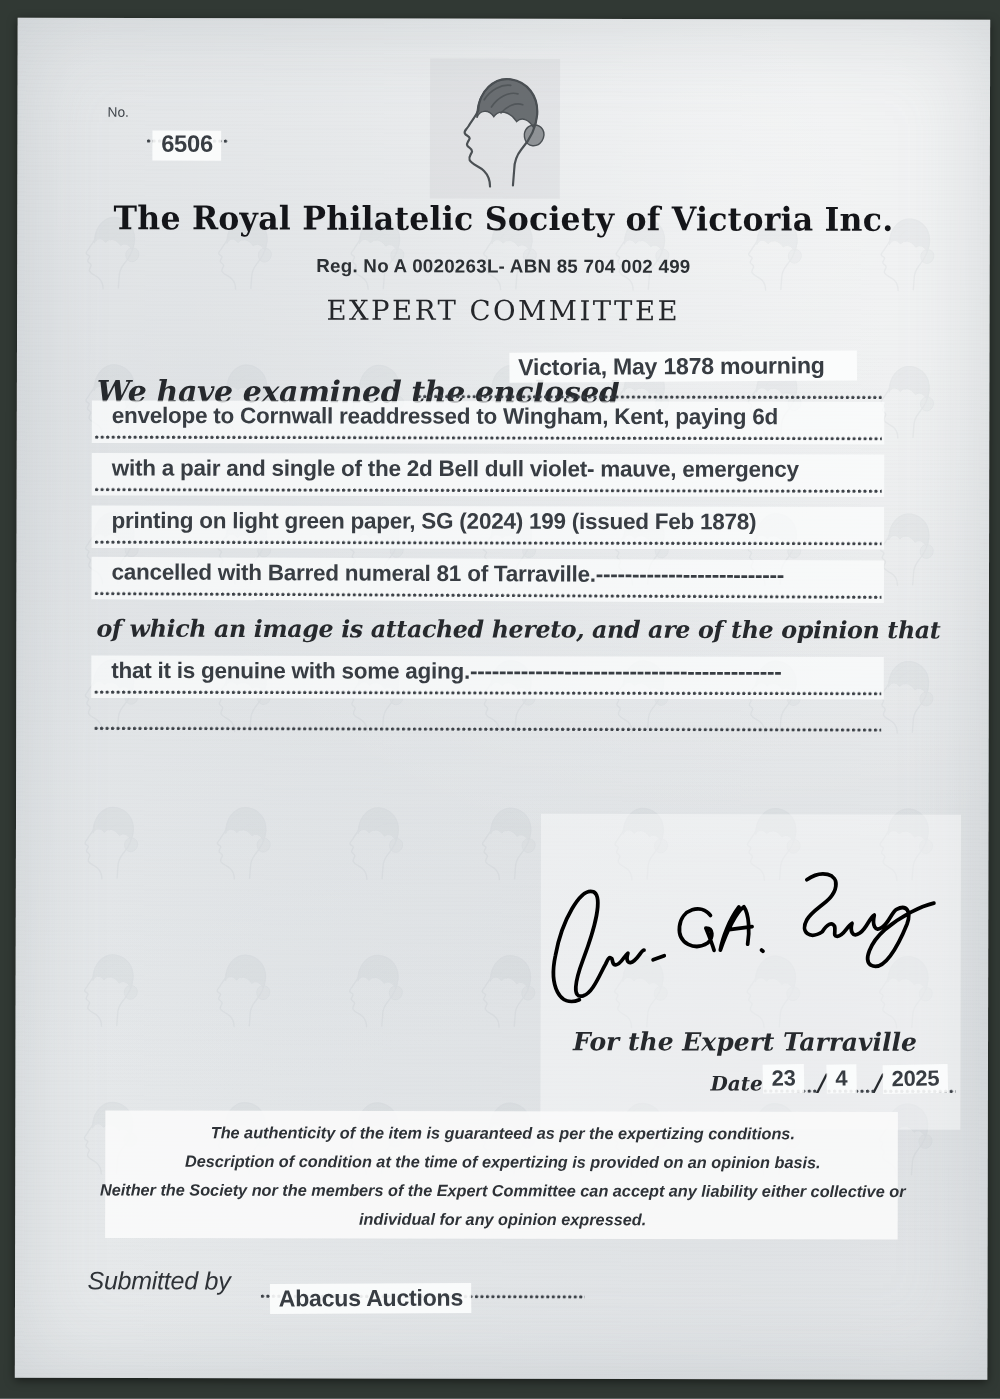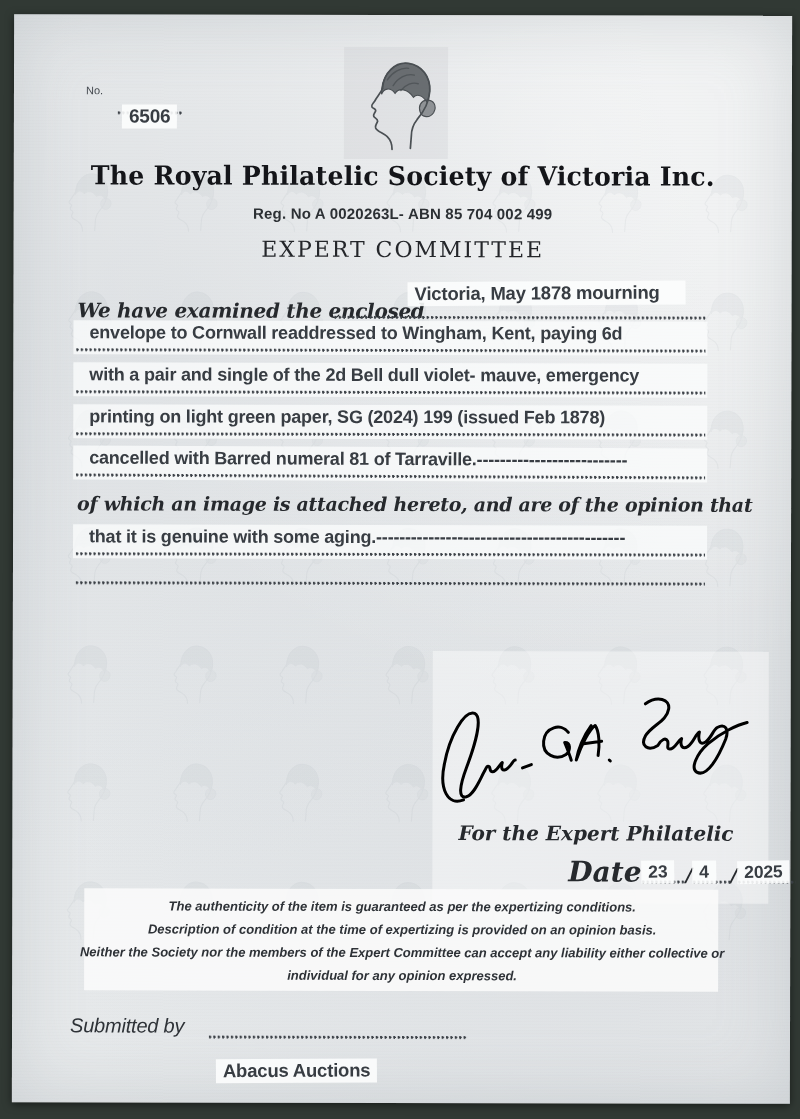--- a/index.html
+++ b/index.html
@@ -53,45 +53,45 @@
     font-size:26px;color:#141519;transform:scaleX(.97);letter-spacing:.2px;
   }
   #reg-line{left:0;top:190px;width:100%;text-align:center;z-index:2;
     font-size:15px;font-weight:bold;color:#2c3034;letter-spacing:.2px;}
   #expert-heading{left:0;top:222px;width:100%;text-align:center;z-index:2;
     font-family:"DejaVu Serif","Liberation Serif",serif;font-size:22px;color:#24262a;letter-spacing:2px;}
   
   .typed-row{position:absolute;left:60px;width:634px;height:34px;z-index:2;background:rgba(252,253,253,.72);}
   .typed-row .row-text{position:absolute;left:16px;top:2px;font-size:18px;white-space:nowrap;z-index:3;}
   .typed-row .dots{left:2px;right:2px;bottom:2px;}
-  #row1-prefix{left:64px;top:284px;font-size:20px;letter-spacing:-.3px;z-index:2;}
+  #row1-prefix{left:64px;top:284px;font-size:24px;letter-spacing:-.3px;z-index:2;}
   #row1-dots{left:320px;top:300px;width:372px;}
   #row1-typed{left:394px;top:266px;font-size:18.5px;z-index:3;white-space:nowrap;transform:rotate(-.5deg);padding-right:26px;}
   #row2{top:306px;} #row3{top:348px;} #row4{top:390px;} #row5{top:432px;transform:rotate(.15deg);} 
   #row6-prefix{left:64px;top:478px;font-size:19px;letter-spacing:-.3px;z-index:2;}
   #row7{top:510px;}
   #row8-dots{left:62px;top:566px;width:630px;}
   
   #sig-backing{left:420px;top:636px;width:336px;height:252px;background:rgba(255,255,255,.42);}
   #signature{left:420px;top:676px;width:330px;height:155px;z-index:2;transform:rotate(-2deg);}
   #committee-caption{left:446px;top:806px;width:266px;text-align:right;font-size:20px;z-index:2;white-space:nowrap;}
   #date-row{left:556px;top:840px;z-index:2;white-space:nowrap;}
   #date-row .seg{position:relative;display:inline-block;}
   #date-row .seg .dots-inline{width:100%;position:absolute;left:0;bottom:3px;}
   #date-row .num{position:relative;display:inline-block;transform:rotate(-1.2deg) translateY(-4px);font-size:17.5px;z-index:3;}
-  .date-label{font-size:28px;text-align:center;}
+  .date-label{font-size:16px;text-align:center;}
   .date-slash{font-size:19px;}
   
   #disclaimer-band{left:72px;top:874px;width:634px;height:102px;background:rgba(250,251,251,.88);z-index:1;}
   #disclaimers{left:60px;top:880px;width:660px;text-align:center;z-index:2;
     font-style:italic;font-weight:bold;font-size:13px;color:#2e3237;line-height:23px;}
   
   #submitted-label{left:58px;top:1000px;font-style:italic;font-weight:normal;font-size:20px;color:#2e3237;z-index:2;letter-spacing:-.2px;}
   #sub-dots{left:196px;top:1020px;width:260px;}
-  #sub-typed{left:204px;top:1044px;font-size:18.5px;z-index:3;transform:rotate(-.4deg);}
+  #sub-typed{left:204px;top:1012px;font-size:18.5px;z-index:3;transform:rotate(-.4deg);}
   svg.lineart path{fill:none;stroke:currentColor;stroke-linecap:round;stroke-linejoin:round;}
 </style>
 </head>
 <body>
 
 <svg width="0" height="0" style="position:absolute" aria-hidden="true">
   <defs>
     <symbol id="qv-head" viewBox="0 0 100 112">
       <path d="M35,41 C36,25 48,13 62,15 C76,17 85,29 84,44 C83,57 77,66 71,73 C67,78 65,83 65,90 L64,103" fill="none" stroke="currentColor" stroke-width="1.8" stroke-linecap="round"></path>
       <path d="M35,41 C33,46 29,50 27,54 C25,57 23,58 24,60 C25,62 28,62 28,64 C27,67 25,68 26,70 C27,72 30,72 30,75 C29,78 27,79 28,82 C30,86 36,87 40,91 C44,95 45,99 45,104" fill="none" stroke="currentColor" stroke-width="1.8" stroke-linecap="round"></path>
@@ -299,21 +299,21 @@
   <svg id="signature" class="abs lineart" viewBox="0 0 330 155">
     <g stroke="#2c3034" stroke-width="3">
       <path d="M30,104 C14,110 6,92 12,68 C18,40 34,14 44,18 C52,22 44,48 34,72 C27,89 24,103 33,101 C41,99 47,84 52,76 C54,72 55,70 57,72 C58,74 57,77 60,77 C64,77 67,70 70,68 C68,74 70,78 75,74 C79,71 81,66 83,66"></path>
       <path d="M90,74 L99,71"></path>
       <path d="M137,40 C130,30 114,34 112,48 C110,62 124,68 134,62 C139,58 139,50 133,50 C136,58 138,64 139,68"></path>
       <path d="M160,34 C152,44 146,58 144,68 C150,52 158,38 164,34 C168,40 168,54 166,64 M150,52 L170,50"></path>
       <path d="M177,69 L178,70"></path>
       <path d="M215,14 C227,6 240,10 238,20 C236,32 220,36 214,46 C208,56 216,62 226,56 C230,50 234,48 236,52 C237,56 234,60 238,60 C243,60 246,52 250,50 C248,56 250,62 256,58 C262,54 264,46 268,44 C266,52 268,58 274,54 C280,50 282,42 286,40 C294,36 298,42 294,52 C286,70 274,90 264,84 C258,80 264,66 276,56 C290,45 306,38 316,36"></path>
     </g>
   </svg>
-  <div id="committee-caption" class="abs serif-it">For the Expert Philatelic</div>
+  <div id="committee-caption" class="abs serif-it">For the Expert Tarraville</div>
 
   <div id="date-row" class="abs">
     <span class="serif-it date-label">Date</span><span class="seg" style="width:44px;"><span class="dots-inline"></span><span class="num typed typed-bg">23</span></span><span class="serif-it date-slash">/</span><span class="seg" style="width:38px;"><span class="dots-inline"></span><span class="num typed typed-bg">4</span></span><span class="serif-it date-slash">/</span><span class="seg" style="width:58px;"><span class="dots-inline"></span><span class="num typed typed-bg">2025</span></span>
   </div>
 
   <div id="disclaimer-band" class="abs"></div>
   <div id="disclaimers" class="abs sans">
     <div>The authenticity of the item is guaranteed as per the expertizing conditions.</div>
     <div>Description of condition at the time of expertizing is provided on an opinion basis.</div>
     <div>Neither the Society nor the members of the Expert Committee can accept any liability either collective or individual for any opinion expressed.</div>

